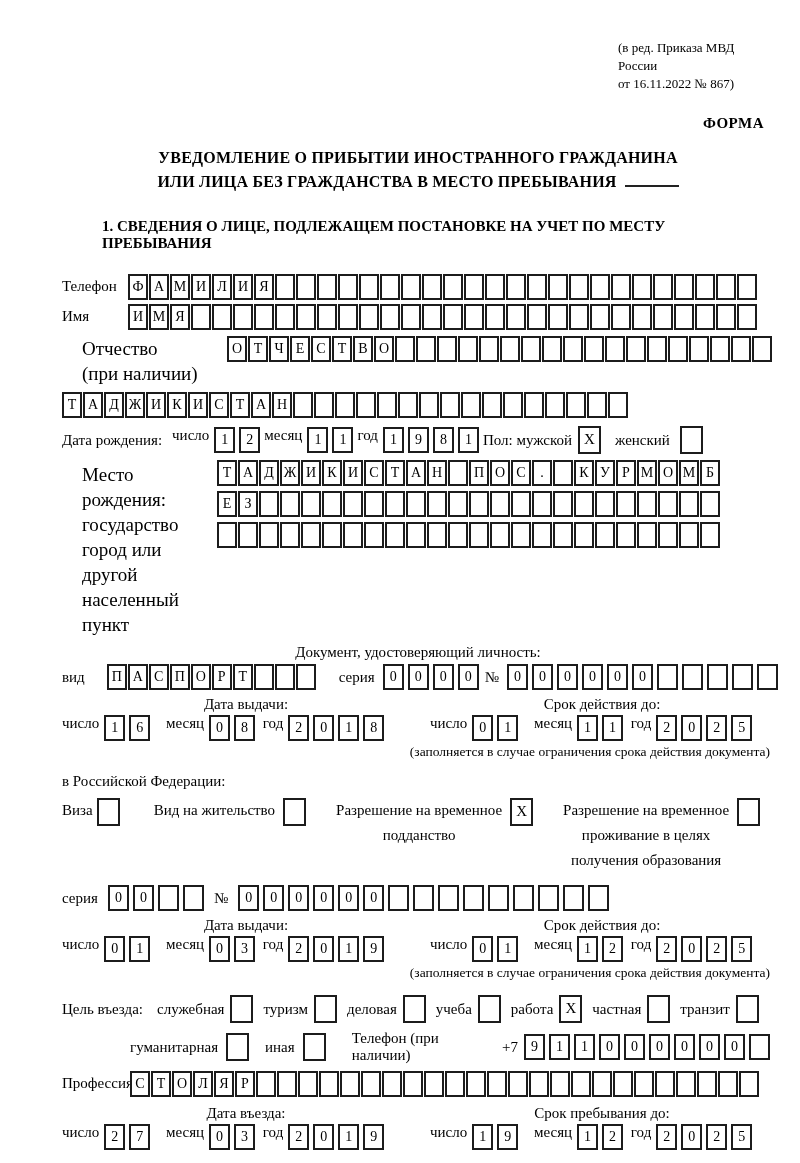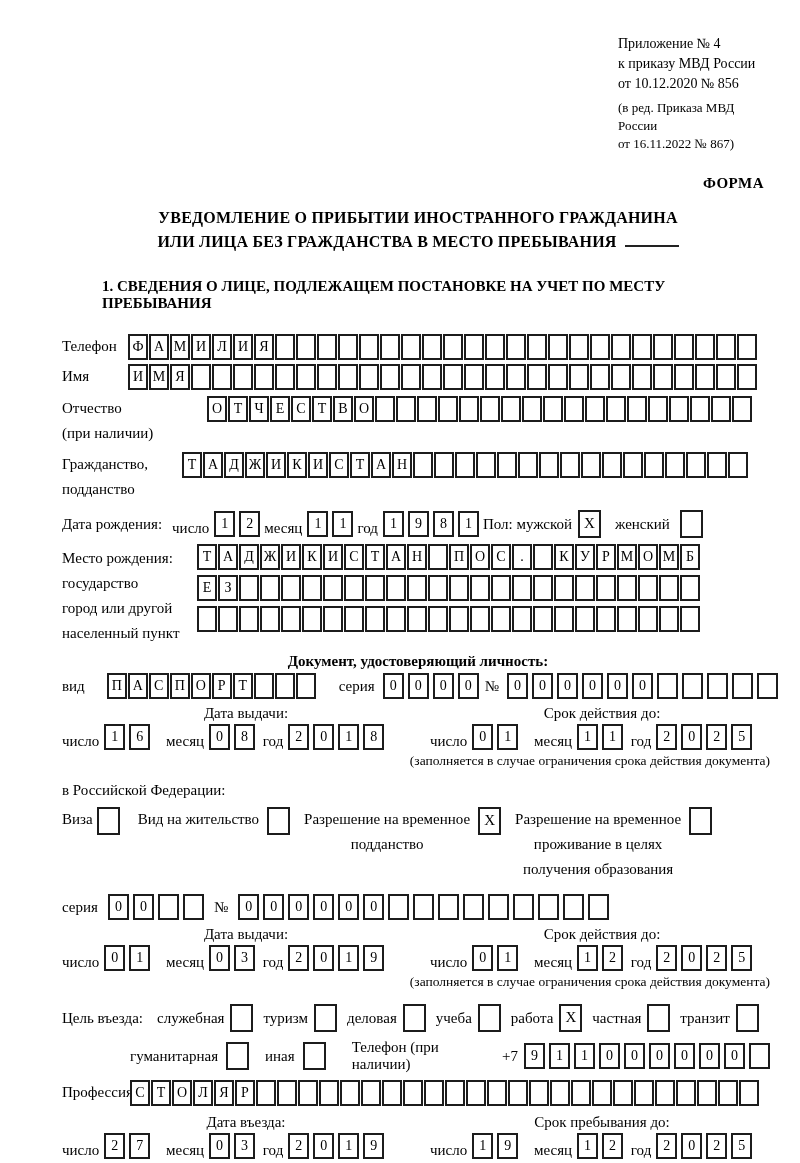--- a/index.html
+++ b/index.html
@@ -10,64 +10,59 @@
   .hdr{margin-left:556px;font-size:14px;line-height:20px;}
   .hdr2{margin-left:556px;font-size:13px;line-height:18px;margin-top:5px;}
   .forma{font-weight:bold;text-align:right;padding-right:10px;font-size:15px;margin-top:22px;letter-spacing:.5px;}
 
   .title{text-align:center;font-weight:bold;font-size:16px;line-height:24px;margin-top:14px;letter-spacing:.2px;}
   .uline{display:inline-block;width:54px;border-bottom:2px solid #222;height:3px;margin-left:8px;}
   .section{font-weight:bold;font-size:15px;margin-top:24px;margin-left:40px;}
 
   .row{display:flex;align-items:flex-start;margin-top:4px;font-size:15px;}
   .lbl{flex:none;padding-top:4px;}
-  .lblcol{flex:none;font-size:15px;line-height:25px;padding-top:2px;}
+  .lblcol{flex:none;font-size:19px;line-height:25px;padding-top:2px;margin-left:20px;}
   .w66{width:66px}.w120{width:120px}.w145{width:145px}.w135{width:135px}.w72{width:72px}
   .cells{white-space:nowrap;font-weight:normal;}
   .cell{display:inline-block;box-sizing:border-box;width:20px;height:26px;border:2px solid #1c1c1c;
         margin-right:1px;text-align:center;font-size:14px;line-height:21px;background:#fff;vertical-align:top;}
   .sp .cell{width:21px;margin-right:4px;}
   .cb .cell{width:23px;height:28px;line-height:23px;margin-right:0;font-size:15px;}
 
   .stack .cells{display:block;margin-bottom:5px;}
 
-  .doc-head{text-align:center;font-weight:bold;font-size:15px;margin-top:7px;}
+  .doc-head{text-align:center;font-weight:normal;font-size:15px;margin-top:7px;}
 
   .dual{display:flex;font-size:15px;margin-top:6px;}
   .dual .dl{width:368px;text-align:center;}
   .dual .dr{flex:1;text-align:center;}
   .daterow{display:flex;margin-top:2px;font-size:15px;}
   .dcol-l{width:368px;}
-  .dg{display:inline-flex;align-items:flex-end;}
+  .dg{display:inline-flex;align-items:flex-start;}
   .dg .t{margin-right:5px;}
   .limnote{font-size:13.5px;text-align:right;padding-right:4px;margin-top:3px;}
 
   .para{font-size:15px;margin-top:9px;line-height:25px;}
-  .permits{display:flex;align-items:flex-start;margin-top:4px;font-size:15px;}
+  .permits{display:flex;align-items:flex-start;margin-top:4px;font-size:15px;gap:16px;}
   .pitem{display:flex;align-items:flex-start;}
   .plines{text-align:center;line-height:25px;}
   .permits .cb{margin-left:8px;margin-right:14px;}
   .purpose{display:flex;align-items:center;margin-top:14px;font-size:15px;}
   .purpose .olbl{margin:0 6px 0 10px;}
   .purpose .olbl:first-child{margin-left:0;}
   .phone-row{display:flex;align-items:center;margin-left:68px;margin-top:7px;font-size:15px;}
   .phone-row .olbl{margin-right:8px;}
   .phone-row .tel{margin-left:26px;margin-right:18px;}
   .pfx{margin-right:6px;}
 </style>
 </head>
 <body>
 
 <div class="page">
 
-  <div class="hdr">
-    <div>Приложение № 4</div>
-    <div>к приказу МВД России</div>
-    <div>от 10.12.2020 № 856</div>
-  </div>
   <div class="hdr2">
     <div>(в ред. Приказа МВД России</div>
     <div>от 16.11.2022 № 867)</div>
   </div>
   <div class="forma">ФОРМА</div>
 
   <div class="title">
     <div>УВЕДОМЛЕНИЕ О ПРИБЫТИИ ИНОСТРАННОГО ГРАЖДАНИНА</div>
     <div><span>ИЛИ ЛИЦА БЕЗ ГРАЖДАНСТВА В МЕСТО ПРЕБЫВАНИЯ</span><span class="uline"></span></div>
   </div>
@@ -86,24 +81,20 @@
 
   <div class="row">
     <span class="lblcol w145">
       <div>Отчество</div>
       <div>(при наличии)</div>
     </span>
     <span class="cells" style="padding-top:2px"><span class="cell">О</span><span class="cell">Т</span><span class="cell">Ч</span><span class="cell">Е</span><span class="cell">С</span><span class="cell">Т</span><span class="cell">В</span><span class="cell">О</span><span class="cell"></span><span class="cell"></span><span class="cell"></span><span class="cell"></span><span class="cell"></span><span class="cell"></span><span class="cell"></span><span class="cell"></span><span class="cell"></span><span class="cell"></span><span class="cell"></span><span class="cell"></span><span class="cell"></span><span class="cell"></span><span class="cell"></span><span class="cell"></span><span class="cell"></span><span class="cell"></span></span>
   </div>
 
   <div class="row">
-    <span class="lblcol w120">
-      <div>Гражданство,</div>
-      <div>подданство</div>
-    </span>
     <span class="cells" style="padding-top:2px"><span class="cell">Т</span><span class="cell">А</span><span class="cell">Д</span><span class="cell">Ж</span><span class="cell">И</span><span class="cell">К</span><span class="cell">И</span><span class="cell">С</span><span class="cell">Т</span><span class="cell">А</span><span class="cell">Н</span><span class="cell"></span><span class="cell"></span><span class="cell"></span><span class="cell"></span><span class="cell"></span><span class="cell"></span><span class="cell"></span><span class="cell"></span><span class="cell"></span><span class="cell"></span><span class="cell"></span><span class="cell"></span><span class="cell"></span><span class="cell"></span><span class="cell"></span><span class="cell"></span></span>
   </div>
 
   <div class="row" style="margin-top:8px;align-items:center">
     <span style="margin-right:10px">Дата рождения:</span>
     <span class="dg sp">
       <span class="t">число</span>
       <span class="cells"><span class="cell">1</span><span class="cell">2</span></span>
     </span>
     <span class="dg sp">

